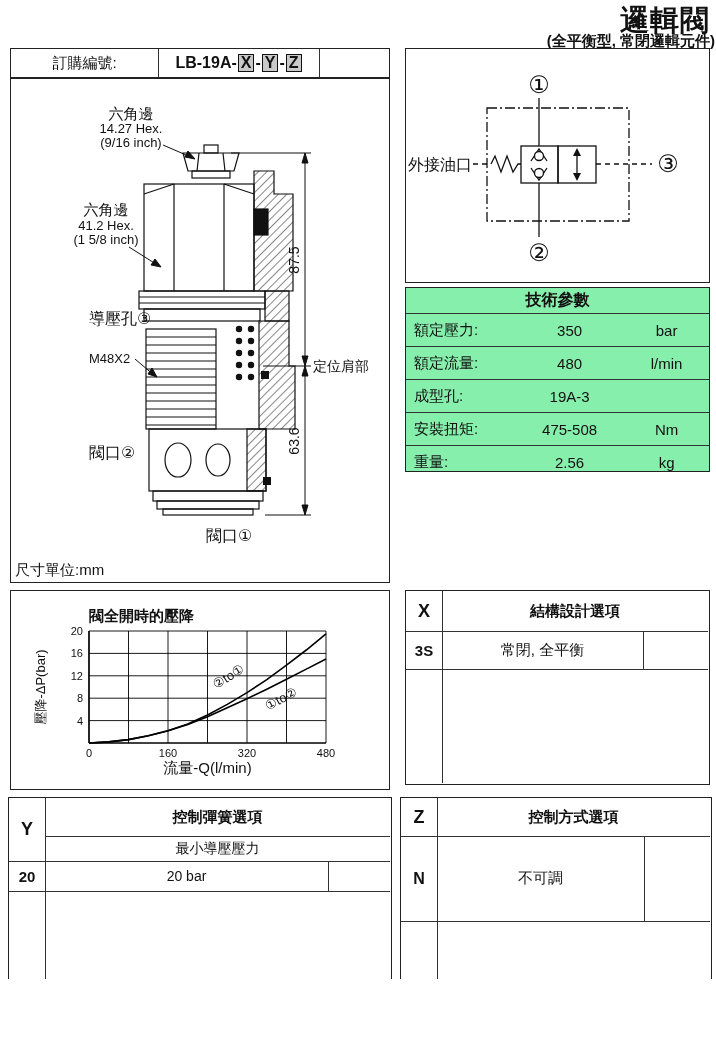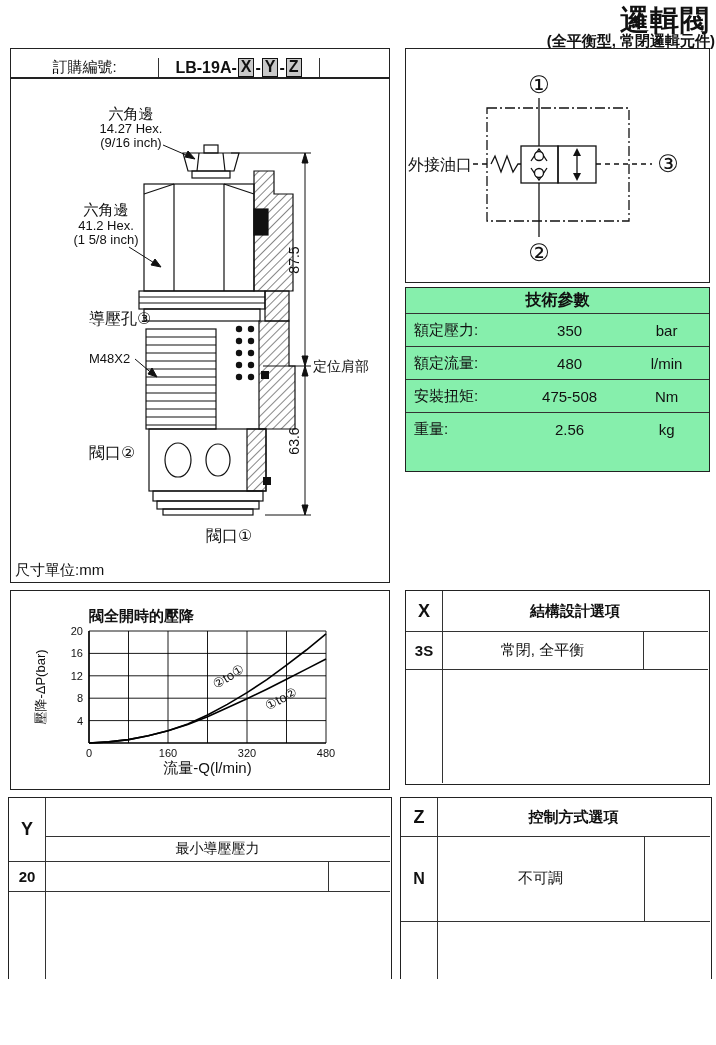--- a/index.html
+++ b/index.html
@@ -7,21 +7,21 @@
         font-family:"Liberation Sans","DejaVu Sans",sans-serif;color:#111;overflow:hidden;}
   .box{position:absolute;border:1.5px solid #222;background:#fff;box-sizing:border-box;}
   .vl{position:absolute;width:0;border-left:1.3px solid #333;}
   .hl{position:absolute;height:0;border-top:1.3px solid #333;}
   .cell{position:absolute;display:flex;align-items:center;justify-content:center;box-sizing:border-box;}
   .b{font-weight:bold;}
   
   #main-title{position:absolute;top:1px;right:6px;font-size:29px;font-weight:bold;letter-spacing:1px;}
   #sub-title{position:absolute;top:32px;right:1px;font-size:15px;font-weight:bold;text-align:center;}
   
-  #order-box{left:10px;top:48px;width:380px;height:30px;display:flex;align-items:flex-end;}
+  #order-box{left:10px;top:48px;width:380px;height:30px;display:flex;}
   #order-box .oc1{width:147px;border-right:1.3px solid #333;display:flex;align-items:center;justify-content:center;font-size:15px;}
   #order-box .oc2{width:160px;border-right:1.3px solid #333;display:flex;align-items:center;justify-content:center;font-size:16px;font-weight:bold;}
   #order-box .oc3{flex:1;}
   .codebox{display:inline-block;background:#c9c9c9;border:1.2px solid #111;padding:0 2px;margin:0 1px;line-height:1.05;}
   
   #drawing-box{left:10px;top:78px;width:380px;height:505px;}
   #unit-note{position:absolute;left:4px;bottom:2px;font-size:15px;}
   
   #chart-box{left:10px;top:590px;width:380px;height:200px;}
   #chart-title{position:absolute;left:78px;top:16px;width:237px;font-size:15px;font-weight:bold;}
@@ -238,20 +238,25 @@
       <div class="tl">額定壓力:</div>
       <div class="tv">350</div>
       <div class="tu">bar</div>
     </div>
     <div class="trow">
       <div class="tl">額定流量:</div>
       <div class="tv">480</div>
       <div class="tu">l/min</div>
     </div>
     <div class="trow">
+      <div class="tl">成型孔:</div>
+      <div class="tv">19A-3</div>
+      <div class="tu"></div>
+    </div>
+    <div class="trow">
       <div class="tl">安裝扭矩:</div>
       <div class="tv">475-508</div>
       <div class="tu">Nm</div>
     </div>
     <div class="trow">
       <div class="tl">重量:</div>
       <div class="tv">2.56</div>
       <div class="tu">kg</div>
     </div>
   </div>
@@ -267,22 +272,24 @@
     <div class="cell" style="left:36px;top:40px;width:201px;height:38px;font-size:15px;">常閉, 全平衡</div>
   </div>
 
   <div id="y-table" class="box">
     <div class="vl" style="left:36px;top:0;height:237px;"></div>
     <div class="hl" style="left:36px;top:38px;width:345px;"></div>
     <div class="hl" style="left:0;top:63px;width:381px;"></div>
     <div class="hl" style="left:0;top:93px;width:381px;"></div>
     <div class="vl" style="left:319px;top:63px;height:30px;"></div>
     <div class="cell b" style="left:0;top:0;width:36px;height:63px;font-size:18px;">Y</div>
+    <div class="cell b" style="left:36px;top:0;width:345px;height:38px;font-size:15px;">控制彈簧選項</div>
     <div class="cell" style="left:36px;top:38px;width:345px;height:25px;font-size:14px;">最小導壓壓力</div>
     <div class="cell b" style="left:0;top:63px;width:36px;height:30px;font-size:15px;">20</div>
+    <div class="cell" style="left:36px;top:63px;width:283px;height:30px;font-size:14px;">20 bar</div>
   </div>
 
   <div id="z-table" class="box">
     <div class="vl" style="left:36px;top:0;height:237px;"></div>
     <div class="hl" style="left:0;top:38px;width:309px;"></div>
     <div class="hl" style="left:0;top:123px;width:309px;"></div>
     <div class="vl" style="left:243px;top:38px;height:85px;"></div>
     <div class="cell b" style="left:0;top:0;width:36px;height:38px;font-size:18px;">Z</div>
     <div class="cell b" style="left:36px;top:0;width:273px;height:38px;font-size:15px;">控制方式選項</div>
     <div class="cell b" style="left:0;top:38px;width:36px;height:85px;font-size:16px;">N</div>

